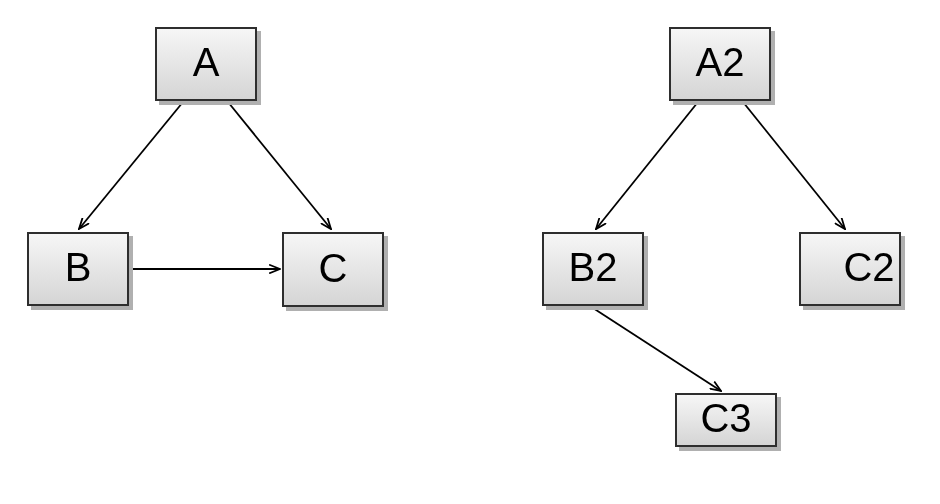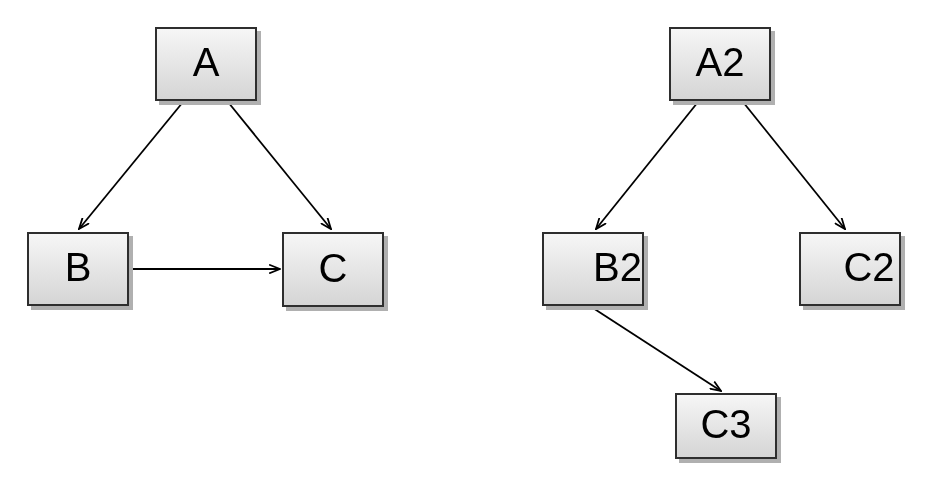--- a/index.html
+++ b/index.html
@@ -55,23 +55,23 @@
     line-height: 1;
     color: var(--label-text);
     transform: translateY(-2px);
     user-select: none;
   }
   
   .pos-a  { left: 155px; top: 27px;  }
   .pos-b  { left: 27px;  top: 232px; }
   .pos-c  { left: 282px; top: 232px; height: 75px; }
   .pos-a2 { left: 669px; top: 27px; align-items: center;  }
-  .pos-b2 { left: 542px; top: 232px; justify-content: flex-end; }
+  .pos-b2 { left: 542px; top: 232px; }
   .pos-c2 { left: 799px; top: 232px; padding-left: 38px; }
-  .pos-c3 { left: 675px; top: 393px; height: 66px; }
+  .pos-c3 { left: 675px; top: 393px; height: 54px; }
 </style>
 </head>
 <body>
 
 <div class="canvas">
 
   <svg class="edges-layer" width="940" height="504" viewBox="0 0 940 504" xmlns="http://www.w3.org/2000/svg">
     <defs>
       <marker id="arrowhead" viewBox="0 0 12 10" refX="11" refY="5" markerWidth="12" markerHeight="10" markerUnits="userSpaceOnUse" orient="auto">
         <path d="M1,1 L11,5 L1,9" fill="none" stroke-width="1.8" style="stroke: var(--edge-stroke)" stroke-linecap="square"></path>

